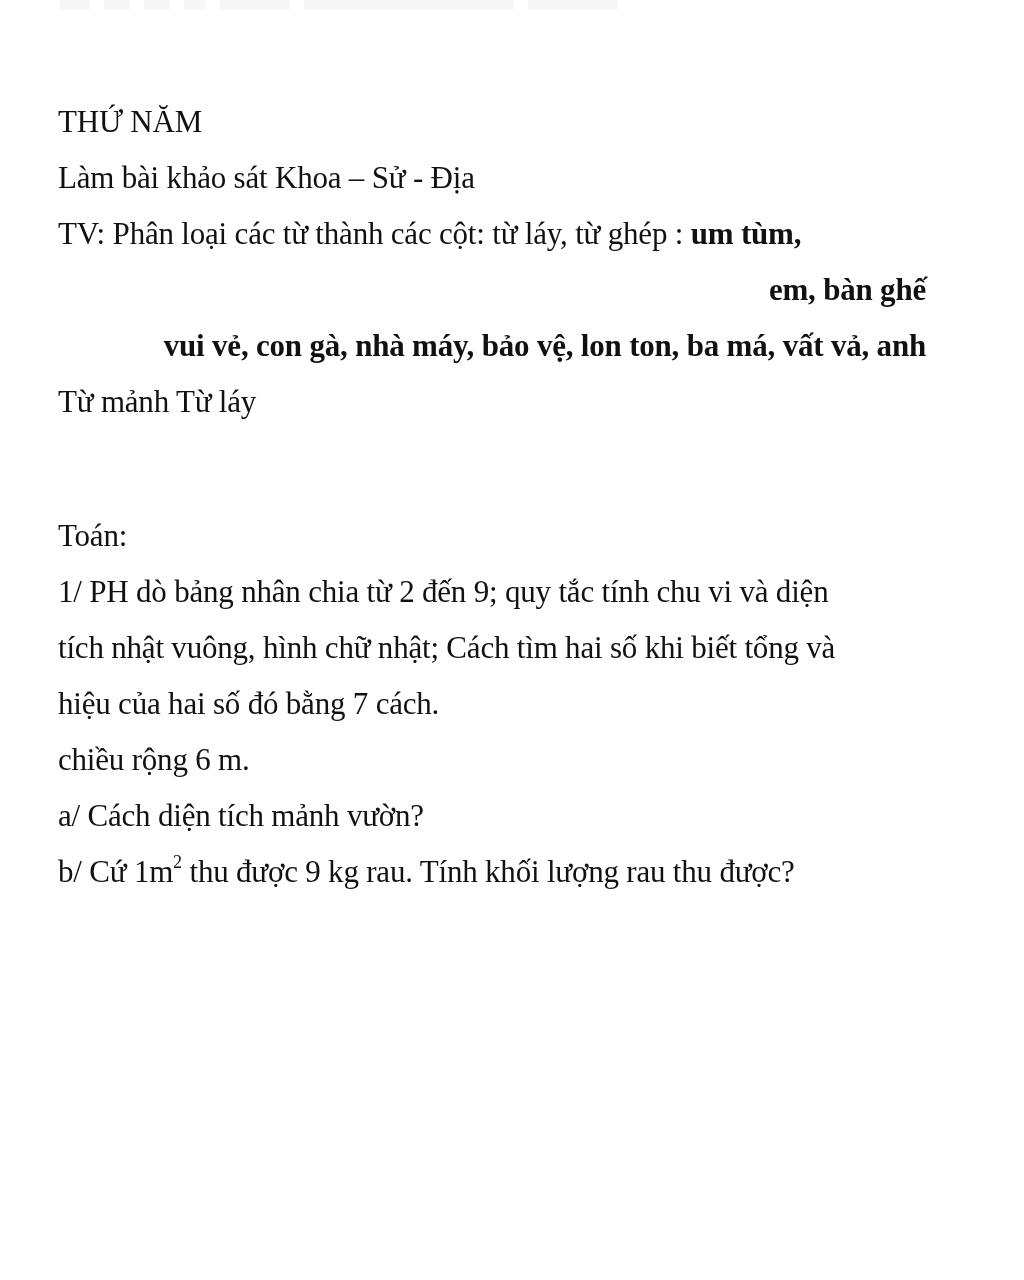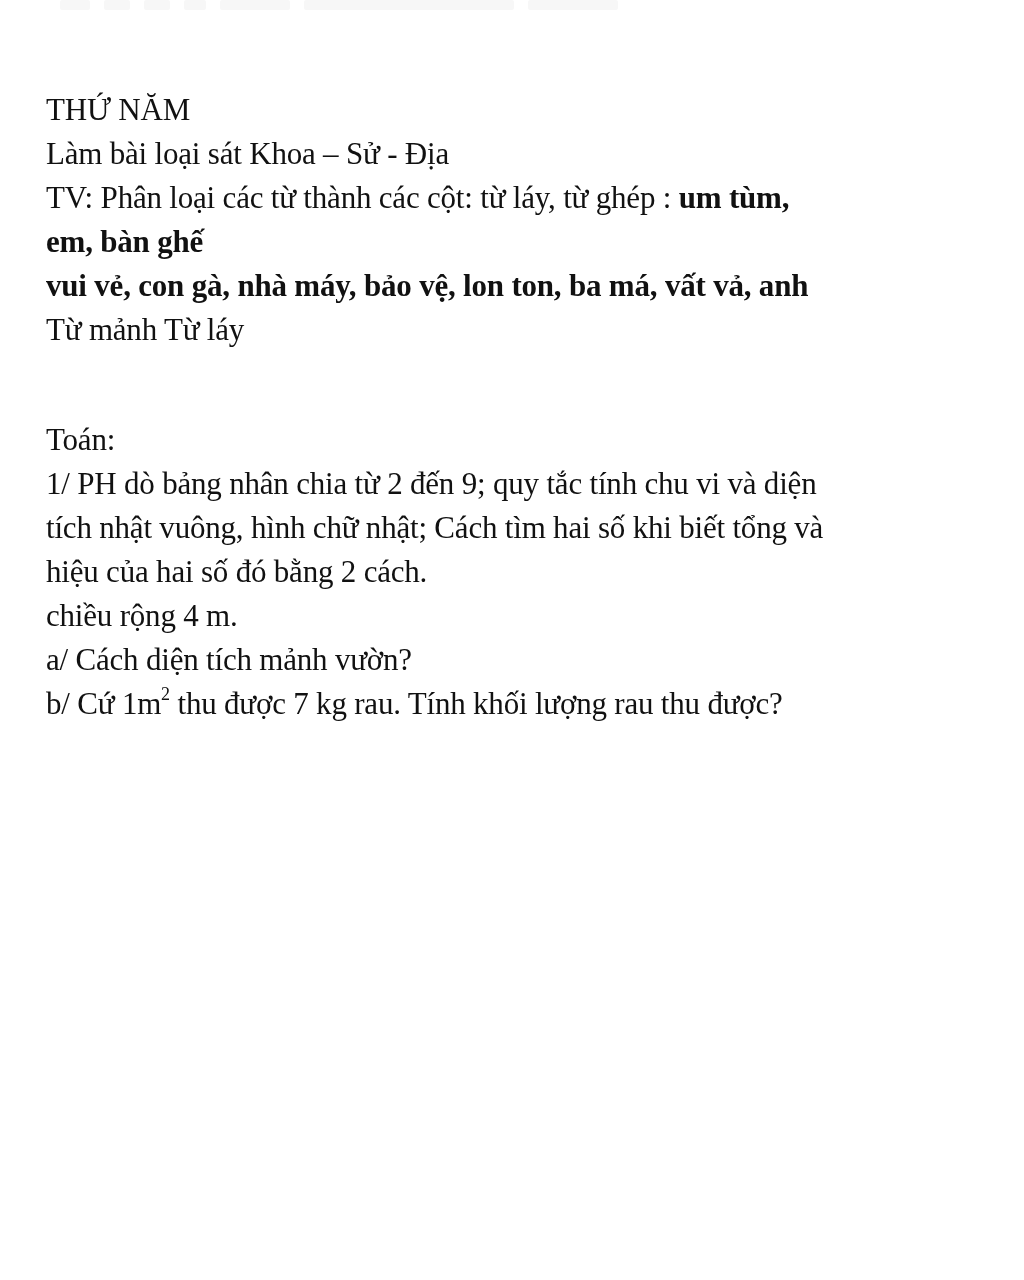--- a/index.html
+++ b/index.html
@@ -34,24 +34,24 @@
     .doc {
       position: absolute;
       left: 42px;
       top: 86px;
       width: 900px;
       font-size: 31px;
       line-height: 40px;
       letter-spacing: -0.2px;
     }
     .line {
-      margin: 4px;
+      margin: 16px;
       white-space: nowrap;
     }
-    .bold { font-weight: bold; }
+    .bold { font-weight: bold; text-align: right; }
     .blank { height: 62px; }
     .sup {
       font-size: 18px;
       vertical-align: 14px;
       line-height: 0;
     }
   </style>
 </head>
 <body>
 
@@ -60,33 +60,33 @@
     <span style="width:26px"></span>
     <span style="width:26px"></span>
     <span style="width:22px"></span>
   <span style="width:70px"></span>
     <span style="width:210px"></span>
     <span style="width:90px"></span>
 </div>
 
 <div class="doc">
   <p class="line">THỨ NĂM</p>
-  <p class="line">Làm bài loại sát Khoa – Sử - Địa</p>
+  <p class="line">Làm bài khảo sát Khoa – Sử - Địa</p>
 
   <div>
     <p class="line"><span>TV: Phân loại các từ thành các cột: từ láy, từ ghép : </span><span class="bold">um tùm,</span></p>
     <p class="line bold">em, bàn ghế</p>
     <p class="line bold">vui vẻ, con gà, nhà máy, bảo vệ, lon ton, ba má, vất vả, anh</p>
     <p class="line">Từ mảnh Từ láy</p>
   </div>
 
   <div class="blank"></div>
 
   <div>
     <p class="line">Toán:</p>
     <p class="line">1/  PH dò bảng nhân chia từ 2 đến 9; quy tắc tính chu vi và diện</p>
     <p class="line">tích nhật vuông, hình chữ nhật; Cách tìm hai số khi biết tổng và</p>
-    <p class="line">hiệu của hai số đó bằng 2 cách.</p>
-    <p class="line">chiều rộng 4 m.</p>
+    <p class="line">hiệu của hai số đó bằng 7 cách.</p>
+    <p class="line">chiều rộng 6 m.</p>
     <p class="line">a/ Cách diện tích mảnh vườn?</p>
-    <p class="line"><span>b/ Cứ 1m</span><span class="sup">2</span><span> thu được 7 kg rau. Tính khối lượng rau  thu được?</span></p>
+    <p class="line"><span>b/ Cứ 1m</span><span class="sup">2</span><span> thu được 9 kg rau. Tính khối lượng rau  thu được?</span></p>
   </div>
 </div>
 
 </body></html>

